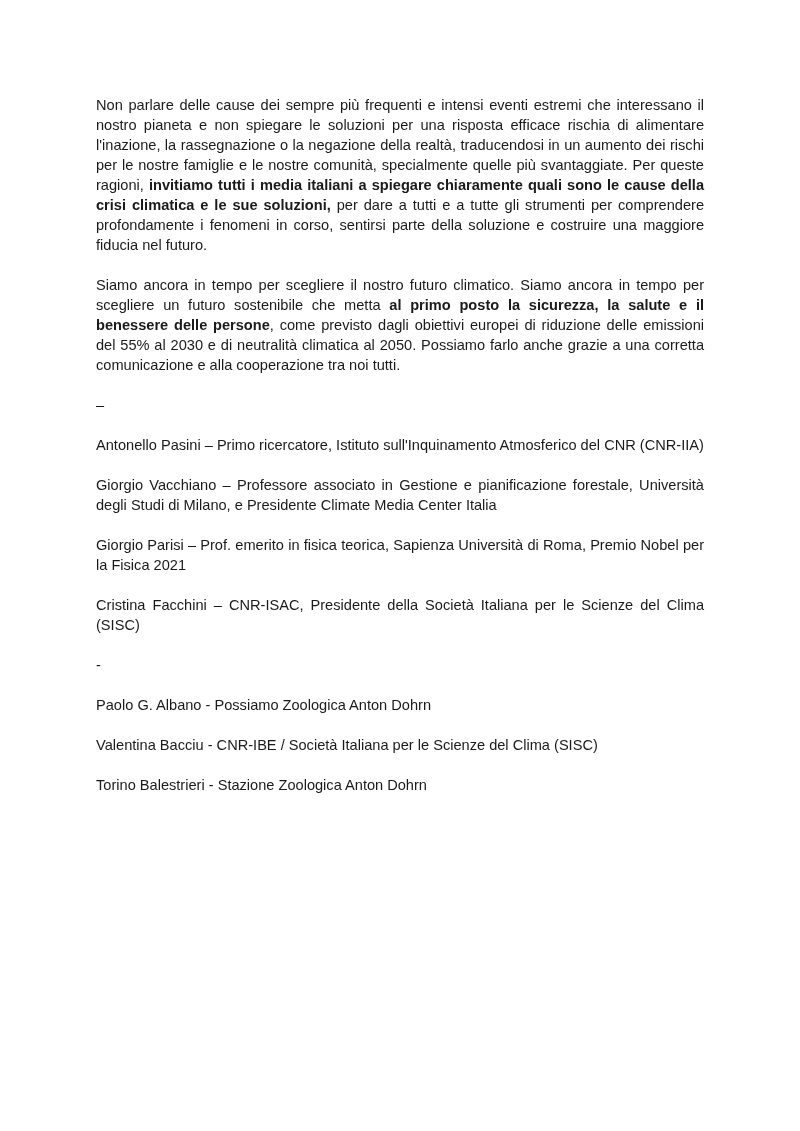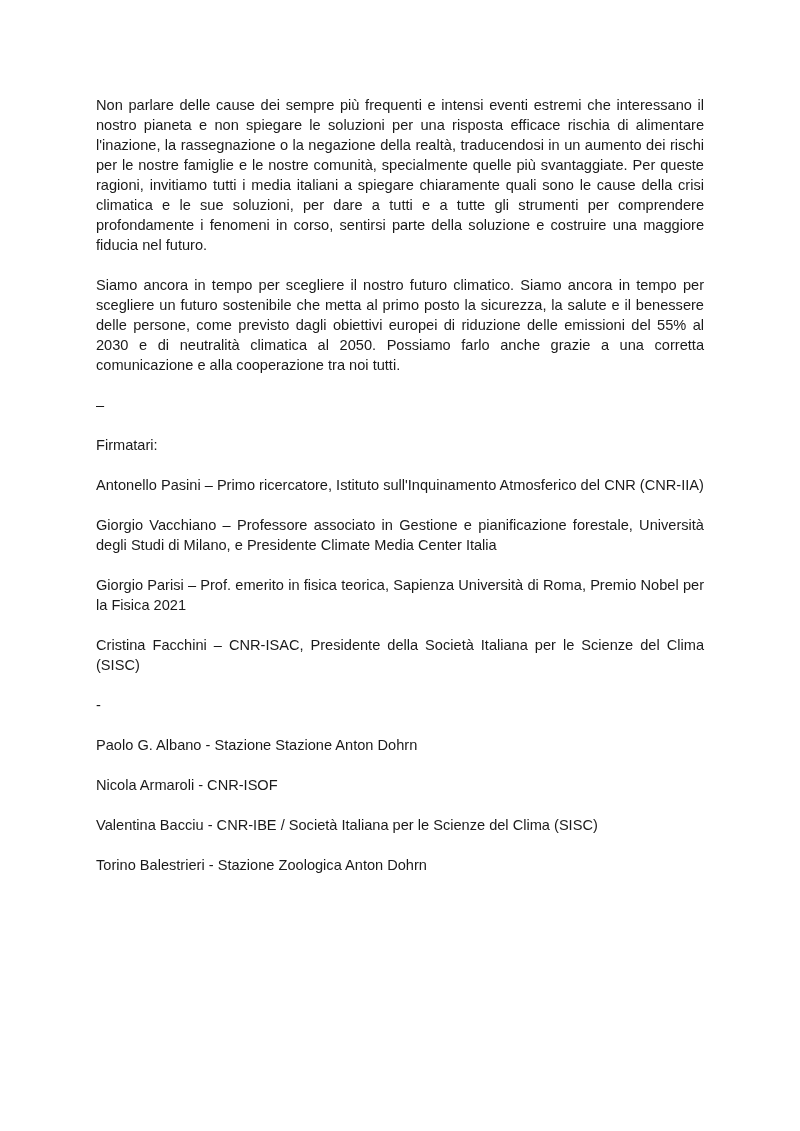--- a/index.html
+++ b/index.html
@@ -21,41 +21,39 @@
     overflow: hidden;
   }
   .para {
     margin: 0 0 20px 0;
     text-align: justify;
   }
   .para.left {
     text-align: left;
   }
   .b {
-    font-weight: normal;
+    font-weight: bold;
   }
 </style>
 </head>
 <body>
 
 <div class="page">
 
   <p class="para"><span>Non parlare delle cause dei sempre più frequenti e intensi eventi estremi che interessano il nostro pianeta e non spiegare le soluzioni per una risposta efficace rischia di alimentare l'inazione, la rassegnazione o la negazione della realtà, traducendosi in un aumento dei rischi per le nostre famiglie e le nostre comunità, specialmente quelle più svantaggiate. Per queste ragioni, </span><span class="b">invitiamo tutti i media italiani a spiegare chiaramente quali sono le cause della crisi climatica e le sue soluzioni,</span><span> per dare a tutti e a tutte gli strumenti per comprendere profondamente i fenomeni in corso, sentirsi parte della soluzione e costruire una maggiore fiducia nel futuro.</span></p>
 
   <p class="para"><span>Siamo ancora in tempo per scegliere il nostro futuro climatico. Siamo ancora in tempo per scegliere un futuro sostenibile che metta </span><span class="b">al primo posto la sicurezza, la salute e il benessere delle persone</span><span>, come previsto dagli obiettivi europei di riduzione delle emissioni del 55% al 2030 e di neutralità climatica al 2050. Possiamo farlo anche grazie a una corretta comunicazione e alla cooperazione tra noi tutti.</span></p>
 
   <p class="para left">–</p>
 
-  <p class="para left b">Firmatari:</p>
 
   <p class="para">Antonello Pasini – Primo ricercatore, Istituto sull'Inquinamento Atmosferico del CNR (CNR-IIA)</p>
   <p class="para">Giorgio Vacchiano – Professore associato in Gestione e pianificazione forestale, Università degli Studi di Milano, e Presidente Climate Media Center Italia</p>
   <p class="para">Giorgio Parisi – Prof. emerito in fisica teorica, Sapienza Università di Roma, Premio Nobel per la Fisica 2021</p>
   <p class="para">Cristina Facchini – CNR-ISAC, Presidente della Società Italiana per le Scienze del Clima (SISC)</p>
 
   <p class="para left">-</p>
 
-  <p class="para left">Paolo G. Albano - Stazione Stazione Anton Dohrn</p>
-  <p class="para left">Nicola Armaroli - CNR-ISOF</p>
+  <p class="para left">Paolo G. Albano - Possiamo Zoologica Anton Dohrn</p>
   <p class="para left">Valentina Bacciu - CNR-IBE / Società Italiana per le Scienze del Clima (SISC)</p>
   <p class="para left">Torino Balestrieri - Stazione Zoologica Anton Dohrn</p>
 
 </div>
 
 </body></html>

